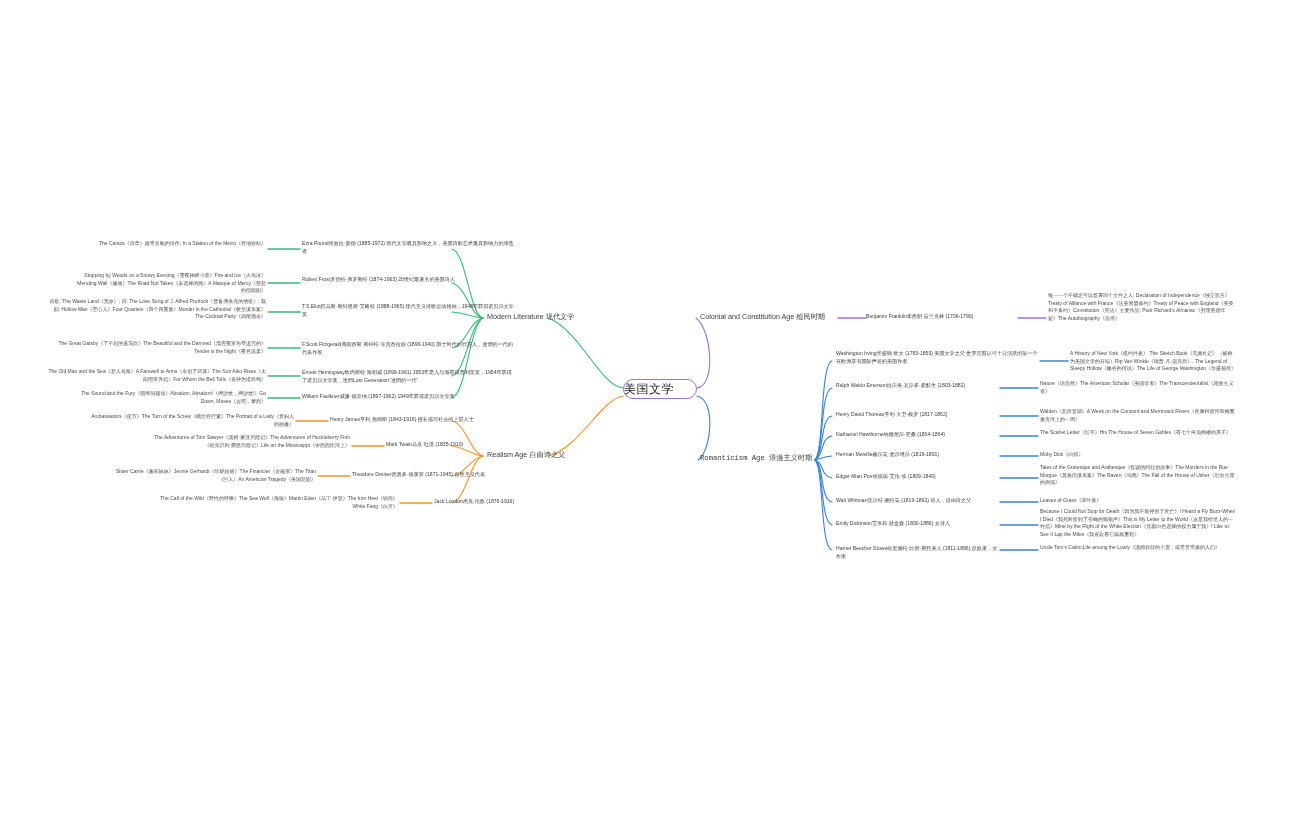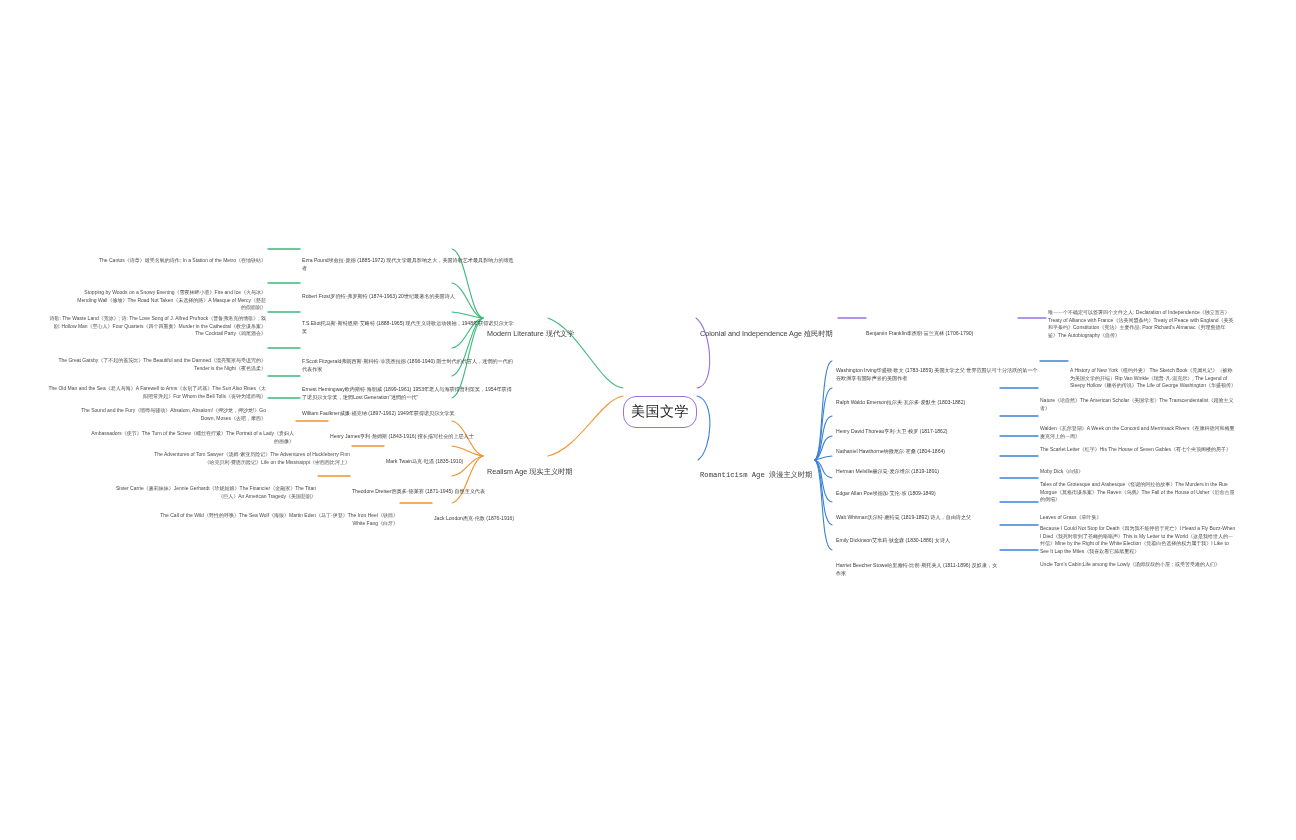--- a/index.html
+++ b/index.html
@@ -4,28 +4,28 @@
 <style>
   html,body{margin:0;padding:0;}
   body{
     width:1296px;height:840px;background:#ffffff;
     font-family:"Liberation Sans","DejaVu Sans",sans-serif;
     overflow:hidden;position:relative;
   }
   #canvas{position:absolute;left:0;top:0;width:1296px;height:840px;}
   svg.links{position:absolute;left:0;top:0;width:1296px;height:840px;pointer-events:none;}
 
-  .node{position:absolute;box-sizing:border-box;margin-top:17px;}
+  .node{position:absolute;box-sizing:border-box;}
 
   
   .root{
-    left:623px;top:379px;width:74px;height:32px;
+    left:623px;top:379px;width:74px;height:20px;
     border:1.4px solid #9b72e0;border-radius:13px;background:#fff;
-    display:flex;align-items:center;justify-content:center;
-    font-size:14px;color:#222;letter-spacing:.5px;
+    display:flex;align-items:center;justify-content:flex-start;
+    font-size:12px;color:#222;letter-spacing:.5px;
   }
 
   
   .b1{font-size:7.2px;color:#3a3a3a;white-space:nowrap;line-height:1.25;}
 
   
   .b2{font-size:5.1px;color:#3c3c3c;line-height:1.5;}
 
   
   .b3{font-size:5.0px;color:#4a4a4a;line-height:1.5;}
@@ -99,24 +99,24 @@
   </svg>
 
   <div class="node root">
     <span>美国文学</span>
   </div>
 
   <div class="node b1" style="left:487px;top:312px;">
     <span>Modern Literature 现代文学</span>
   </div>
   <div class="node b1" style="left:487px;top:450px;">
-    <span>Realism Age 现实主义时期</span>
+    <span>Realism Age 自由诗之父</span>
   </div>
   <div class="node b1" style="left:700px;top:312px;">
-    <span>Colonial and Independence Age 殖民时期</span>
+    <span>Colonial and Constitution Age 殖民时期</span>
   </div>
   <div class="node b1" style="left:700px;top:454px;font-family:Liberation Mono, monospace;">
     <span>Romanticism Age 浪漫主义时期</span>
   </div>
 
   <div class="node b3 ta-r" style="left:46px;top:240px;width:220px;">
     <span>The Cantos《诗章》最受名氣的诗作; In a Station of the Metro《在地铁站》</span>
   </div>
   <div class="node b2 ta-l" style="left:302px;top:240px;width:212px;">
     <span>Ezra Pound埃兹拉·庞德 (1885-1972) 现代文学最具影响之大，美国诗歌艺术最具影响力的缔造者</span>

